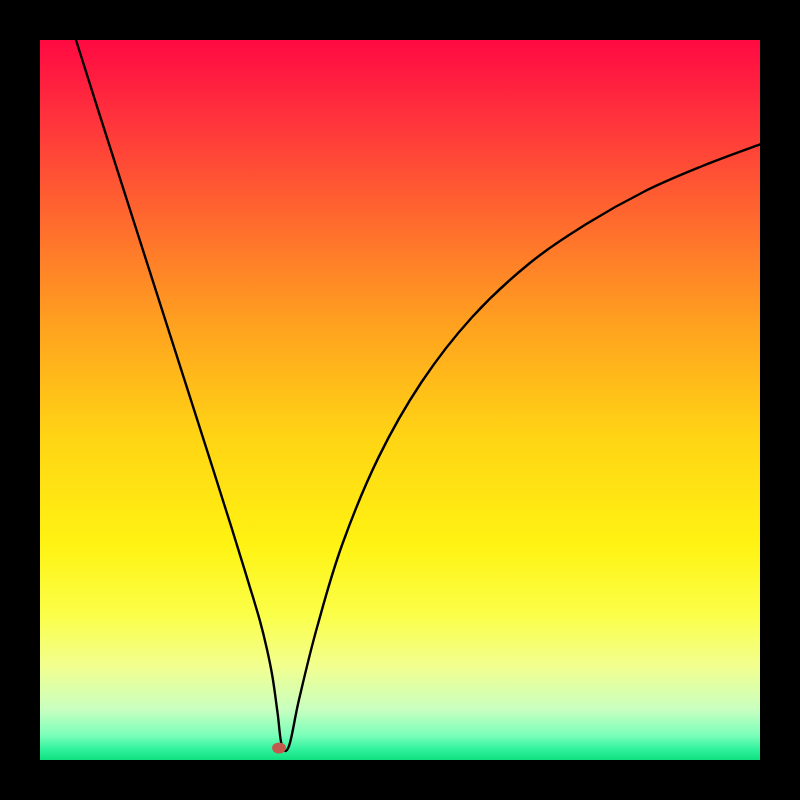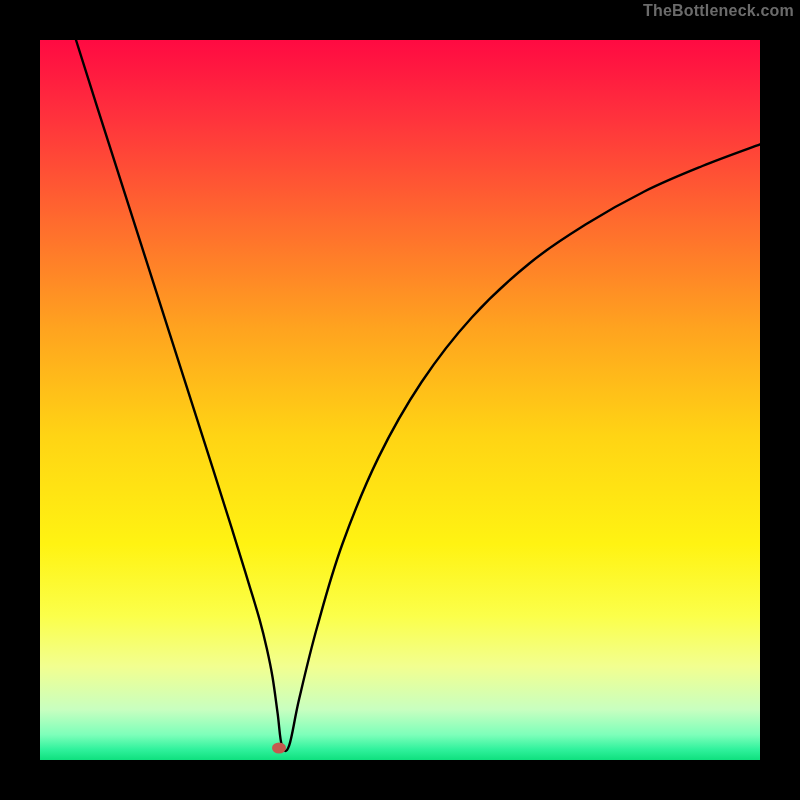--- a/index.html
+++ b/index.html
@@ -82,14 +82,13 @@
       <rect x="0" y="0" width="100" height="100" fill="url(#bgGrad)"></rect>
     </svg>
 
     <svg class="curve-svg" viewBox="0 0 100 100" preserveAspectRatio="none">
       <path id="bottleneck-path" fill="none" stroke="#000000" stroke-width="0.333" stroke-linejoin="round" stroke-linecap="round" d="M 5.000 0.000 C 5.540 1.710 6.740 5.540 8.000 9.500 C 9.260 13.460 10.560 17.500 12.000 22.000 C 13.440 26.500 14.560 30.000 16.000 34.500 C 17.440 39.000 18.560 42.500 20.000 47.000 C 21.440 51.500 22.740 55.540 24.000 59.500 C 25.260 63.460 26.100 66.120 27.000 69.000 C 27.900 71.880 28.370 73.430 29.000 75.500 C 29.630 77.570 30.050 78.880 30.500 80.500 C 30.950 82.120 31.176 83.060 31.500 84.500 C 31.824 85.940 32.030 86.880 32.300 88.500 C 32.570 90.120 32.766 91.790 33.000 93.500 C 33.234 95.210 33.312 97.190 33.600 98.000 C 33.888 98.810 34.168 99.170 34.600 98.000 C 35.032 96.830 35.298 94.470 36.000 91.500 C 36.702 88.530 37.420 85.370 38.500 81.500 C 39.580 77.630 40.470 74.230 42.000 70.000 C 43.530 65.770 45.020 62.050 47.000 58.000 C 48.980 53.950 50.660 51.010 53.000 47.500 C 55.340 43.990 57.300 41.470 60.000 38.500 C 62.700 35.530 65.120 33.340 68.000 31.000 C 70.880 28.660 73.120 27.300 76.000 25.500 C 78.880 23.700 81.120 22.440 84.000 21.000 C 86.880 19.560 89.120 18.670 92.000 17.500 C 94.880 16.330 98.560 15.040 100.000 14.500 C 101.440 13.960 100.000 14.500 100.000 14.500"></path>
     </svg>
 
     <div id="marker" class="marker" style="left: 239.04px; top: 708.48px; background: rgb(196, 90, 78);"></div>
   </div>
 
-  <div class="watermark">TheBottleneck.com</div>
 </div>
 
 </body></html>

